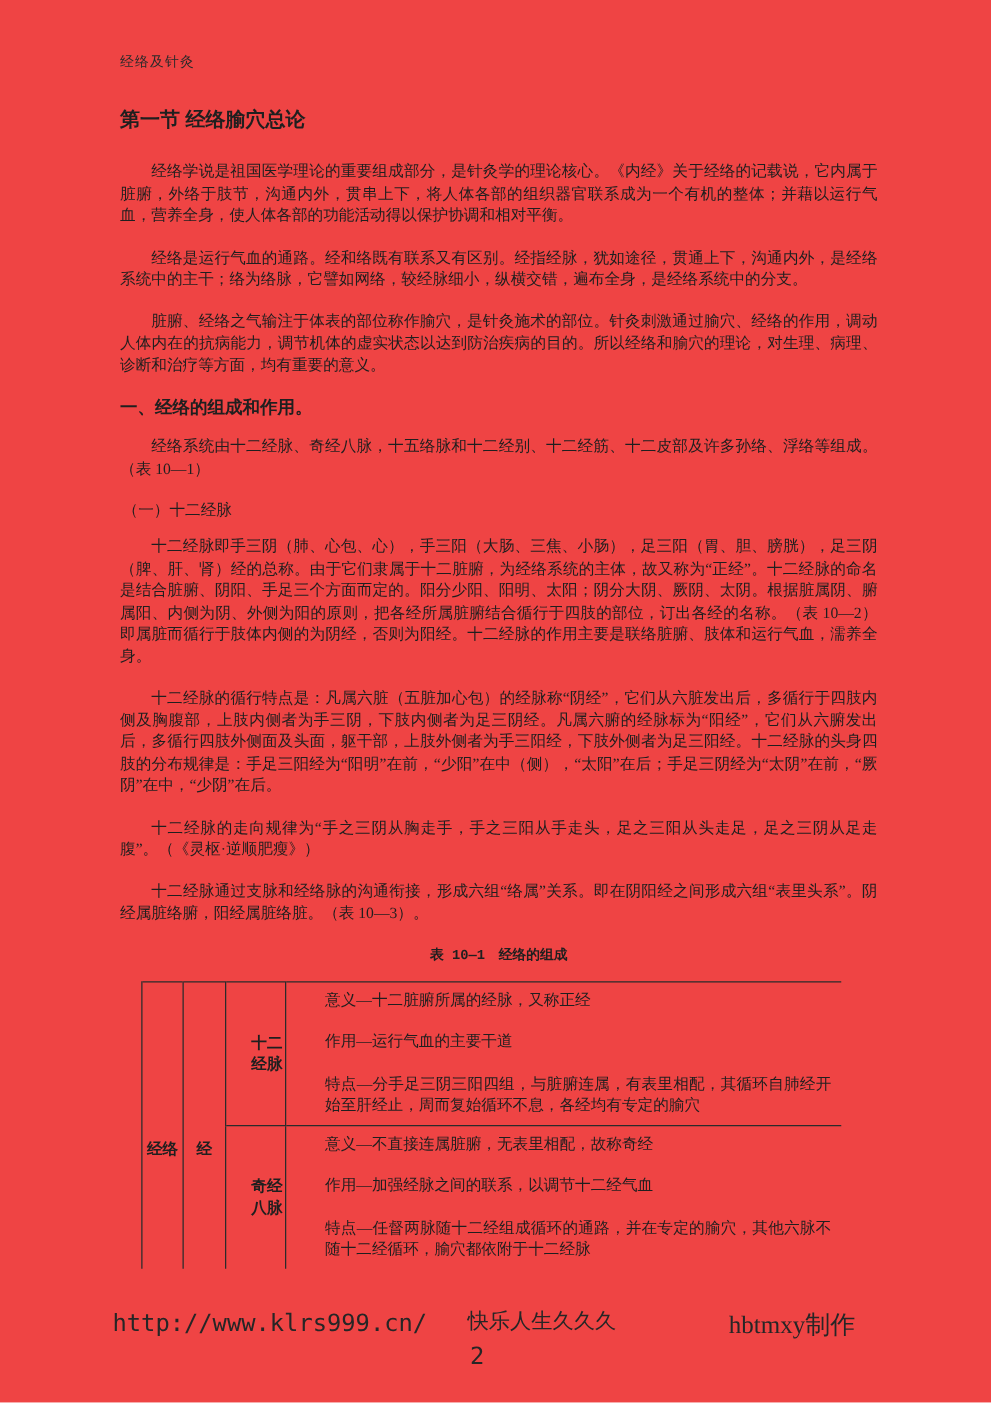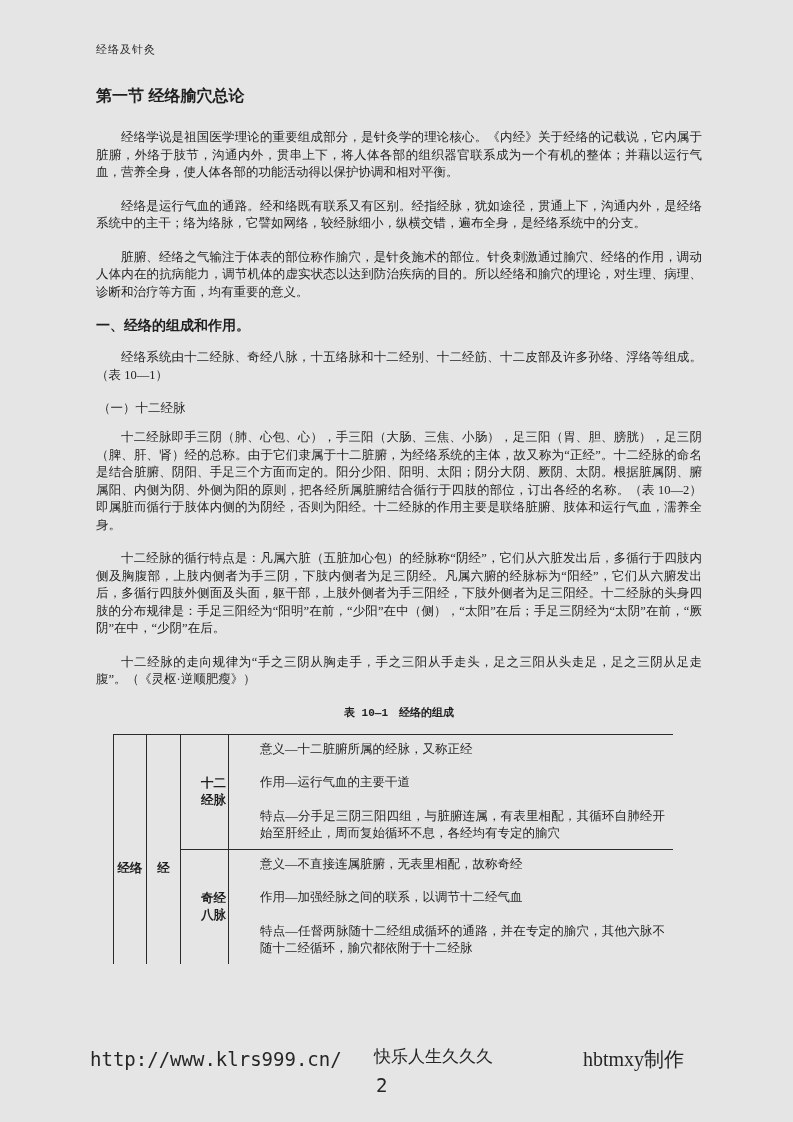--- a/index.html
+++ b/index.html
@@ -2,21 +2,21 @@
 <html><head>
 <meta charset="utf-8">
 <style>
   * { margin: 0; padding: 0; box-sizing: border-box; }
   html, body { background: #ffffff; }
   .page {
     position: relative;
     width: 793px;
     height: 1122px;
     margin: 0 auto;
-    background: #e5e5e5;
+    background: #ef4444;
     overflow: hidden;
     font-family: "Liberation Serif", "DejaVu Serif", serif;
     color: #1f1f1f;
   }
   .running-header {
     position: absolute;
     top: 42px;
     left: 96px;
     font-size: 11px;
     letter-spacing: 1px;
@@ -140,20 +140,21 @@
 
     <h2 class="heading1">一、经络的组成和作用。</h2>
 
     <p class="body">经络系统由十二经脉、奇经八脉，十五络脉和十二经别、十二经筋、十二皮部及许多孙络、浮络等组成。（表 10—1）</p>
 
     <div class="sub-heading">（一）十二经脉</div>
 
     <p class="body">十二经脉即手三阴（肺、心包、心），手三阳（大肠、三焦、小肠），足三阳（胃、胆、膀胱），足三阴（脾、肝、肾）经的总称。由于它们隶属于十二脏腑，为经络系统的主体，故又称为“正经”。十二经脉的命名是结合脏腑、阴阳、手足三个方面而定的。阳分少阳、阳明、太阳；阴分大阴、厥阴、太阴。根据脏属阴、腑属阳、内侧为阴、外侧为阳的原则，把各经所属脏腑结合循行于四肢的部位，订出各经的名称。（表 10—2）即属脏而循行于肢体内侧的为阴经，否则为阳经。十二经脉的作用主要是联络脏腑、肢体和运行气血，濡养全身。</p>
     <p class="body">十二经脉的循行特点是：凡属六脏（五脏加心包）的经脉称“阴经”，它们从六脏发出后，多循行于四肢内侧及胸腹部，上肢内侧者为手三阴，下肢内侧者为足三阴经。凡属六腑的经脉标为“阳经”，它们从六腑发出后，多循行四肢外侧面及头面，躯干部，上肢外侧者为手三阳经，下肢外侧者为足三阳经。十二经脉的头身四肢的分布规律是：手足三阳经为“阳明”在前，“少阳”在中（侧），“太阳”在后；手足三阴经为“太阴”在前，“厥阴”在中，“少阴”在后。</p>
     <p class="body">十二经脉的走向规律为“手之三阴从胸走手，手之三阳从手走头，足之三阳从头走足，足之三阴从足走腹”。（《灵枢·逆顺肥瘦》）</p>
+    <p class="body">十二经脉通过支脉和经络脉的沟通衔接，形成六组“络属”关系。即在阴阳经之间形成六组“表里头系”。阴经属脏络腑，阳经属脏络脏。（表 10—3）。</p>
 
     <div class="table-caption">表 10—1　经络的组成</div>
 
     <table class="mtable">
       <colgroup>
         <col style="width:33px">
         <col style="width:34px">
         <col style="width:48px">
         <col>
       </colgroup>

